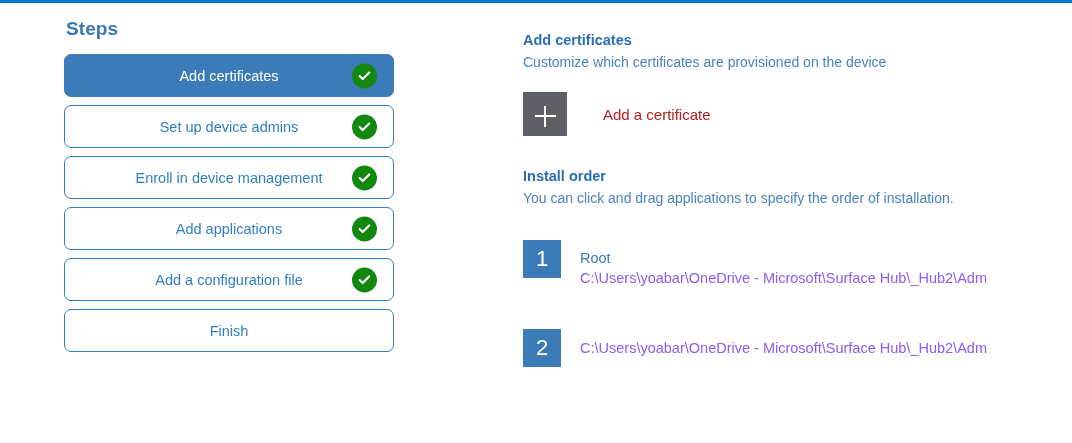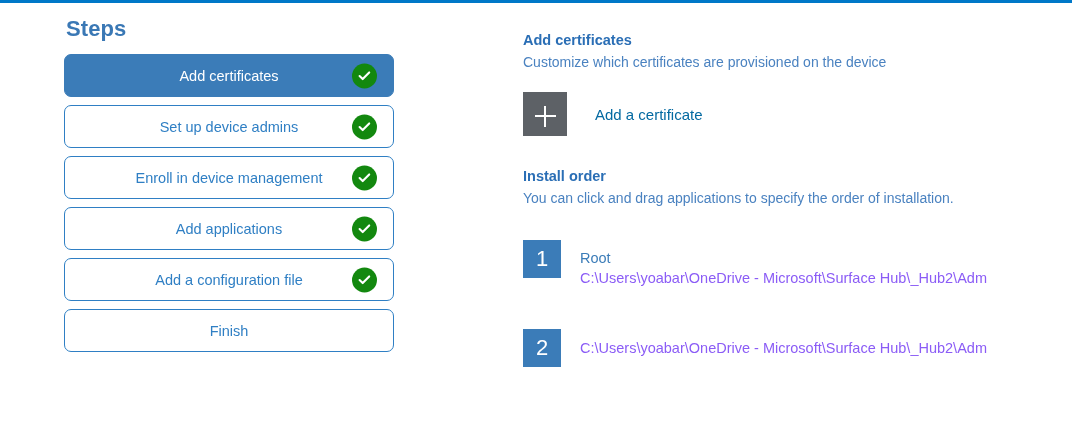--- a/index.html
+++ b/index.html
@@ -24,21 +24,21 @@
     background: #0078c8;
   }
 
   
   #steps-panel {
     position: absolute;
     left: 64px; top: 18px;
     width: 340px;
   }
   #steps-heading {
-    font-size: 22px;
+    font-size: 19px;
     font-weight: bold;
     color: #3a78b5;
     letter-spacing: 0.1px;
     margin: 0 0 14px 2px;
     line-height: 22px;
   }
   .step-btn {
     position: relative;
     width: 330px;
     height: 43px;
@@ -132,23 +132,23 @@
     position: absolute;
     background: #ffffff;
   }
   #add-cert-tile .plus::before {
     left: 0; top: 9.5px; width: 21px; height: 2px;
   }
   #add-cert-tile .plus::after {
     top: 0; left: 9.5px; height: 21px; width: 2px;
   }
   #add-cert-label {
-    margin-left: 28px;
+    margin-left: 36px;
     font-size: 15px;
-    color: #0369a1;
+    color: #b91c1c;
     line-height: 19px;
     cursor: pointer;
   }
 
   
   #install-order-block { margin-top: 31px; }
 
   #order-list { margin-top: 32px; }
   .order-item {
     display: flex;

